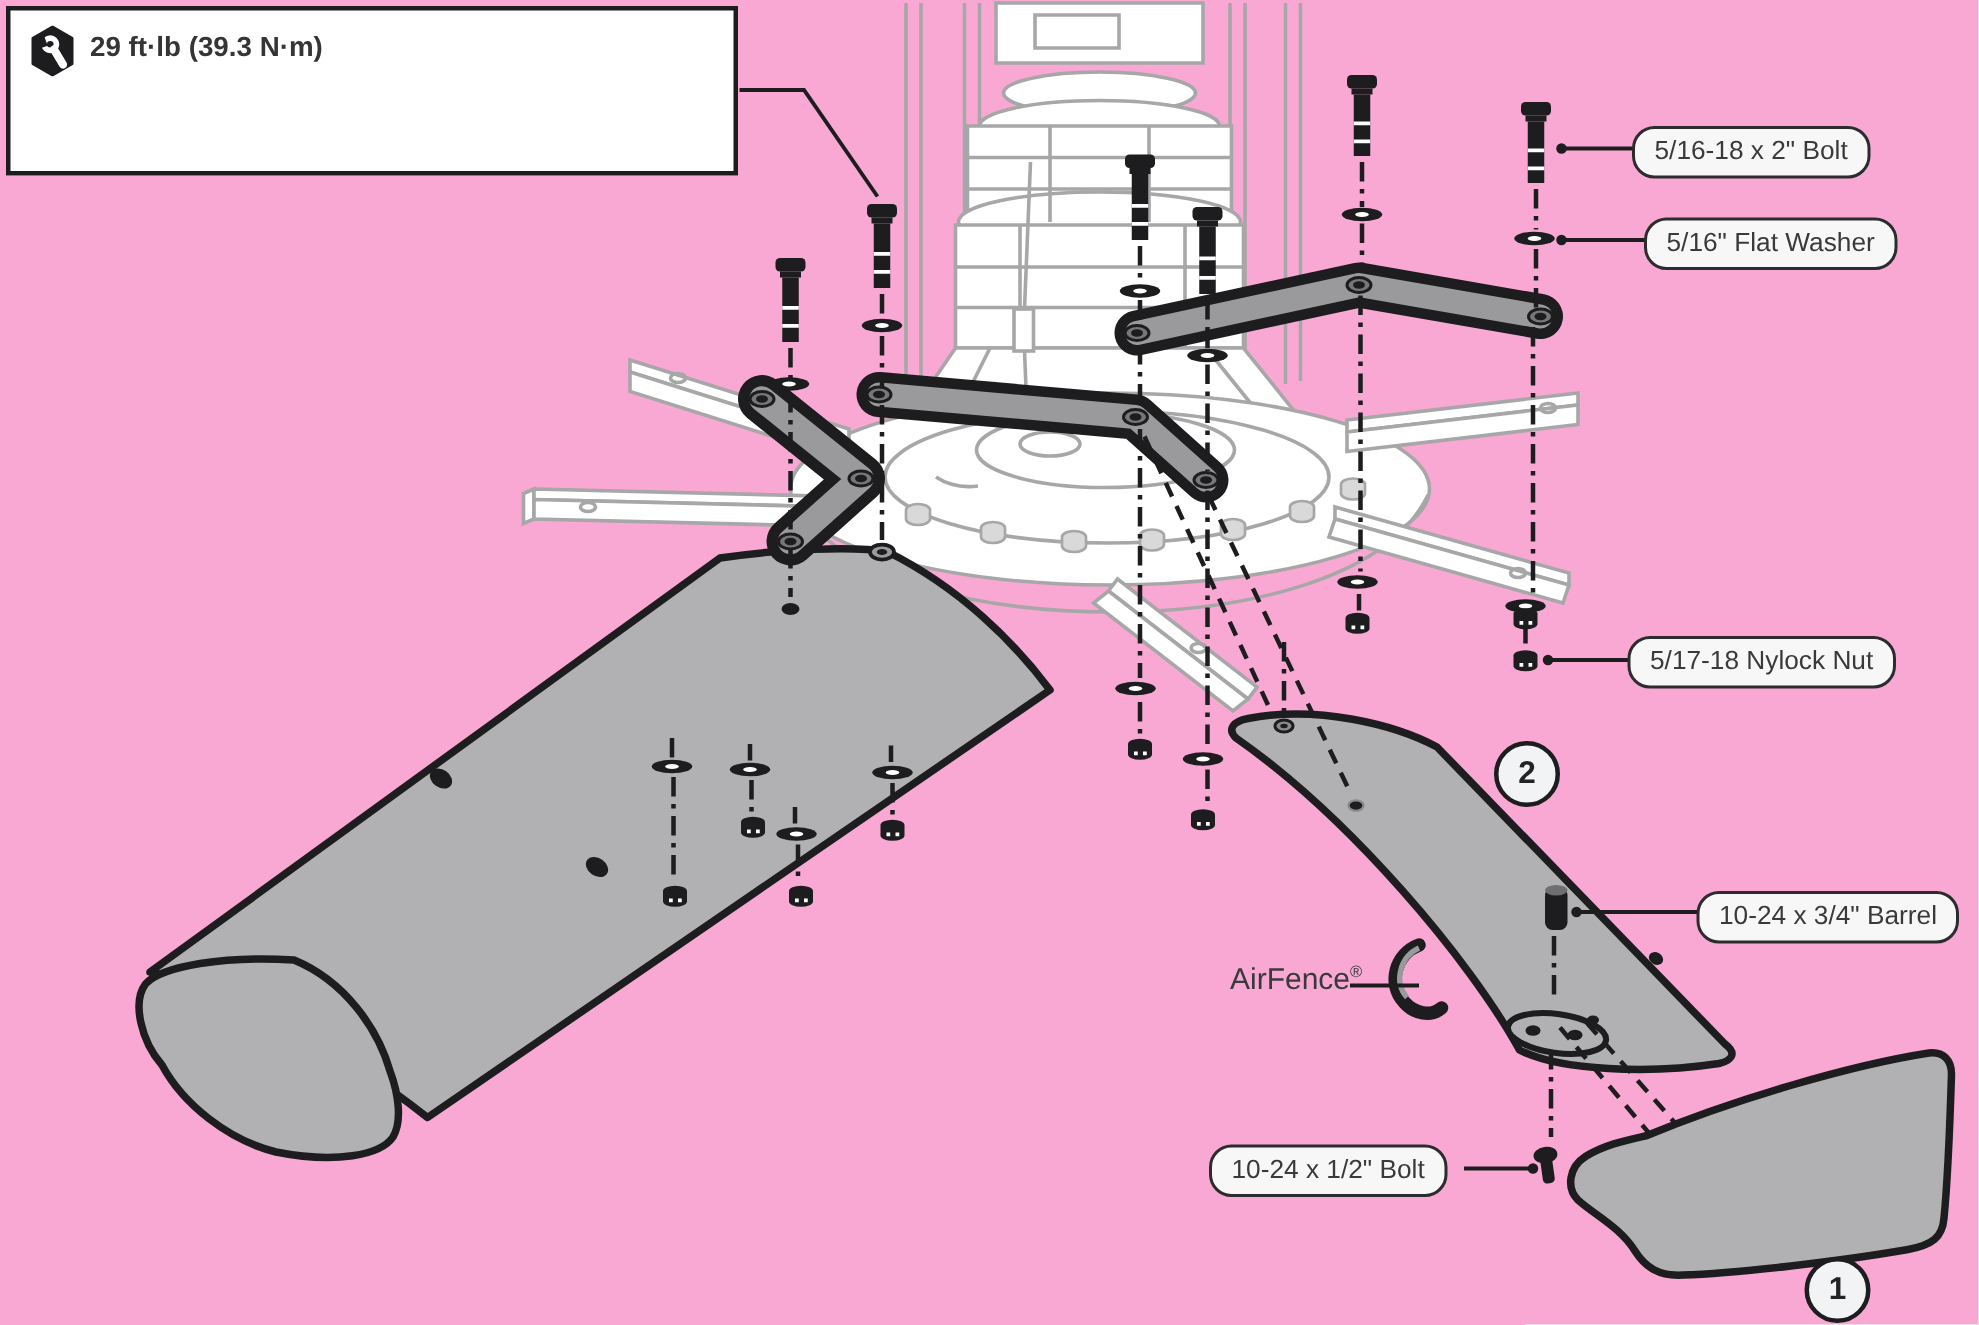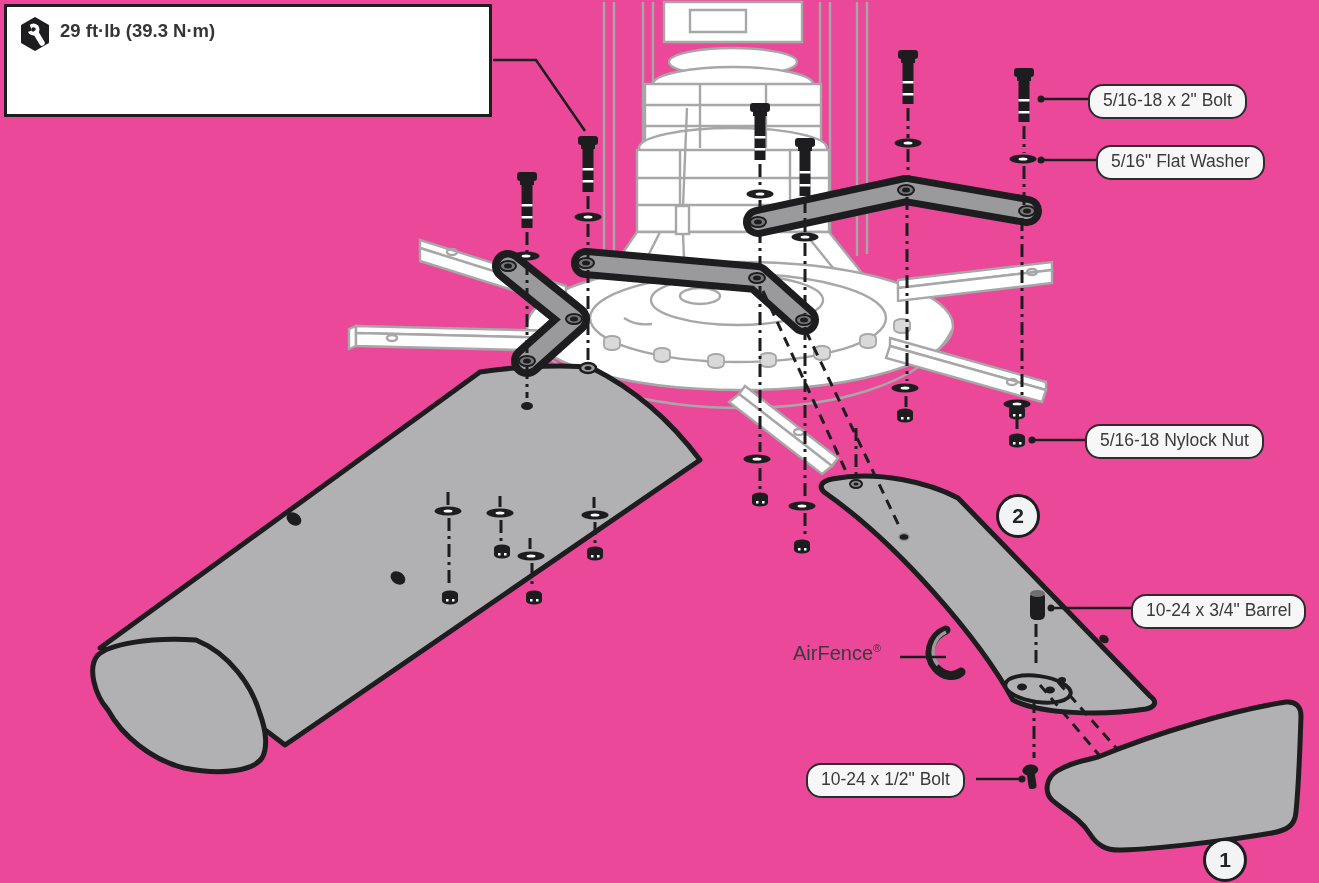--- a/index.html
+++ b/index.html
@@ -1,27 +1,27 @@
 <!DOCTYPE html>
 <html><head>
 <meta charset="utf-8">
 <style>
   html,body{margin:0;padding:0;background:#ffffff;}
-  #stage{position:relative;width:1319px;height:883px;background:#ec4899;overflow:hidden;
+  #stage{position:relative;width:1319px;height:883px;background:#f9a8d4;overflow:hidden;
          font-family:"Liberation Sans","DejaVu Sans",sans-serif;}
   #art{position:absolute;left:0;top:0;}
   .callout{position:absolute;border:2.5px solid #2c2c2e;border-radius:15px;background:#f7f7f7;
            color:#3a3a3d;font-size:17.5px;line-height:1;padding:6px 13px 7px 13px;white-space:nowrap;}
   .badge{position:absolute;width:38px;height:38px;border-radius:50%;border:3.5px solid #1d1d1f;
          background:#f2f3f4;color:#232327;font-weight:bold;font-size:21px;
          display:flex;align-items:center;justify-content:center;}
   #torque-box{position:absolute;left:4px;top:4px;width:488px;height:113px;border:3px solid #1d1d1f;
               background:#ffffff;box-sizing:border-box;padding:10px 10px 0 12px;display:flex;gap:9px;}
   #torque-box .txt{color:#353538;font-weight:700;font-size:18.5px;line-height:1.55;white-space:nowrap;}
-  #airfence-label{position:absolute;left:793px;top:642px;color:#3a3a3d;font-size:20px;}
+  #airfence-label{position:absolute;left:820px;top:642px;color:#3a3a3d;font-size:20px;}
   #airfence-label sup{font-size:11px;}
 </style>
 </head>
 <body>
 
 <div id="stage">
 
 <svg id="art" width="1319" height="883" viewBox="0 0 1319 883">
 
   <g stroke="#a7a7a7" stroke-width="2.4" fill="none">
@@ -317,21 +317,21 @@
       <path d="M17,16 L23,26" stroke="#ffffff" stroke-width="5.5" stroke-linecap="round"></path>
     </svg>
   </span>
   <div class="txt">
     <div>29 ft·lb (39.3 N·m)</div>
   </div>
 </div>
 
 <div class="callout" style="left:1088px;top:84px;">5/16-18 x 2" Bolt</div>
 <div class="callout" style="left:1096px;top:145px;">5/16" Flat Washer</div>
-<div class="callout" style="left:1085px;top:424px;">5/16-18 Nylock Nut</div>
+<div class="callout" style="left:1085px;top:424px;">5/17-18 Nylock Nut</div>
 <div class="callout" style="left:1131px;top:594px;">10-24 x 3/4" Barrel</div>
 <div class="callout" style="left:806px;top:763px;">10-24 x 1/2" Bolt</div>
 
 <div id="airfence-label"><span>AirFence</span><sup>®</sup></div>
 
 <div class="badge" style="left:996px;top:494px;">2</div>
 <div class="badge" style="left:1203px;top:838px;">1</div>
 
 </div>
 

